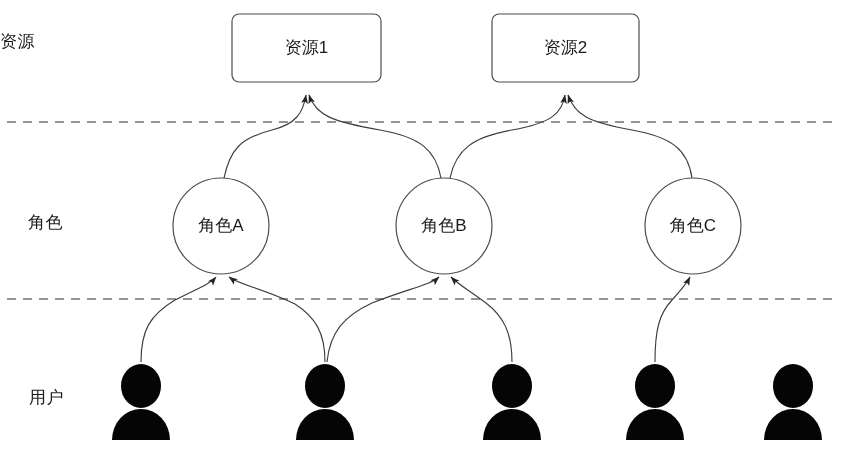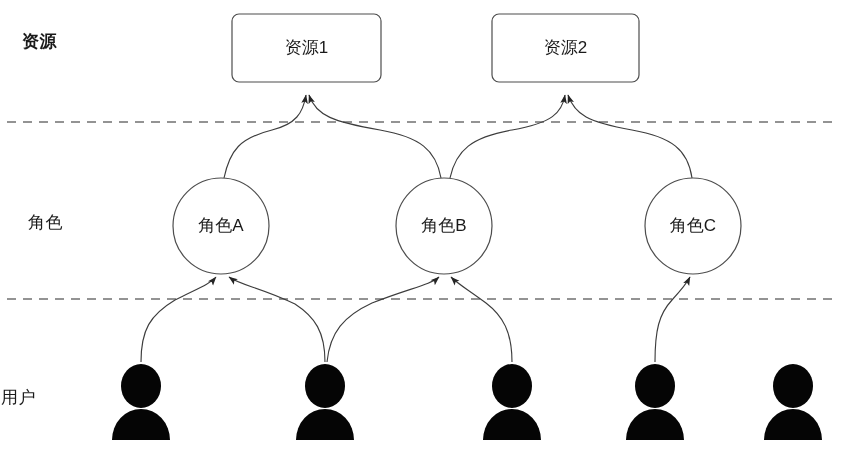--- a/index.html
+++ b/index.html
@@ -130,17 +130,17 @@
     <g>
       <ellipse class="person-shape" cx="655" cy="386" rx="20" ry="22"></ellipse>
       <path class="person-shape" d="M 626,440 A 29,31 0 0 1 684,440 Z"></path>
     </g>
     <g>
       <ellipse class="person-shape" cx="793" cy="386" rx="20" ry="22"></ellipse>
       <path class="person-shape" d="M 764,440 A 29,31 0 0 1 822,440 Z"></path>
     </g>
   </svg>
 
-  <div class="layer-label" style="left:22px; top:33px;font-weight:bold;">资源</div>
+  <div class="layer-label" style="left:0; top:33px;">资源</div>
   <div class="layer-label" style="left:28px; top:214px;">角色</div>
-  <div class="layer-label" style="left:1px; top:389px;">用户</div>
+  <div class="layer-label" style="left:29px; top:389px;">用户</div>
 
 </div>
 
 </body></html>

